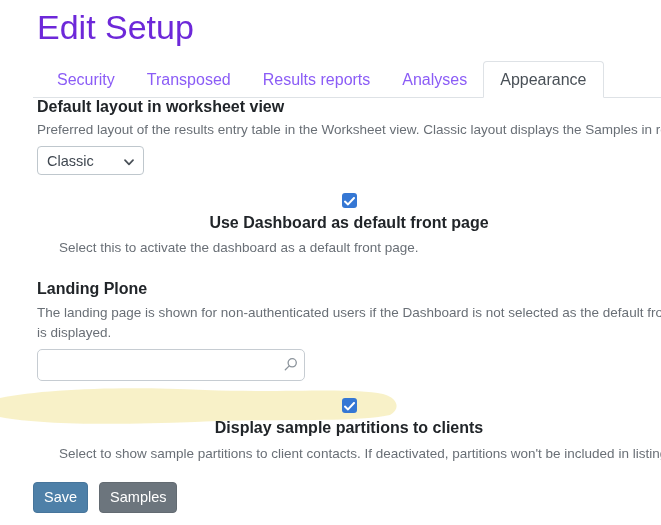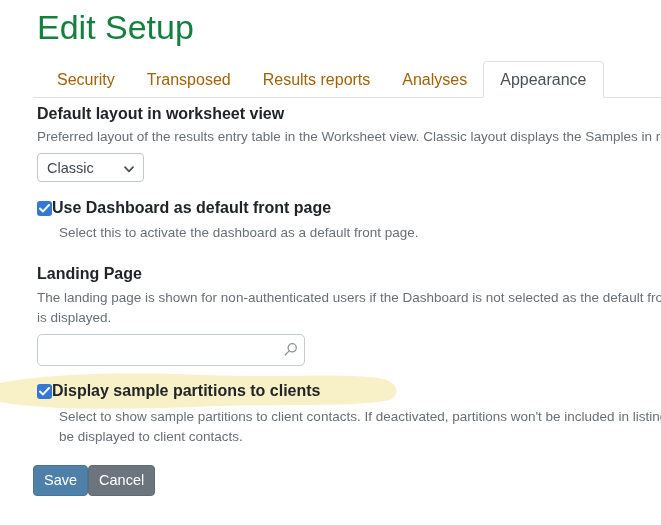--- a/index.html
+++ b/index.html
@@ -1,58 +1,58 @@
 <!DOCTYPE html>
 <html><head>
 <meta charset="utf-8">
 <style>
   * { margin:0; padding:0; box-sizing:border-box; }
   html,body { width:661px; height:525px; overflow:hidden; background:#fff; }
   body { font-family:"Liberation Sans", sans-serif; color:#212529; }
 
   .container { margin-left:33px; padding-top:8px; }
 
-  .page-title { font-size:34px; font-weight:400; color:#15803d; margin:0 0 14px 4px; line-height:1.15; }
+  .page-title { font-size:34px; font-weight:400; color:#6d28d9; margin:0 0 14px 4px; line-height:1.15; }
 
   .tabs { display:flex; align-items:flex-end; border-bottom:1px solid #dee2e6; padding-left:8px; }
-  .tab { font-size:16px; line-height:19px; color:#a16207; padding:8px 16px; cursor:pointer; white-space:nowrap; }
+  .tab { font-size:16px; line-height:19px; color:#8b5cf6; padding:8px 16px; cursor:pointer; white-space:nowrap; }
   .tab.active { background:#fff; border:1px solid #dee2e6; border-bottom:1px solid #fff; border-radius:4px 4px 0 0; color:#495057; margin-bottom:-1px; }
 
   .section { padding-left:4px; }
 
   .field-heading { font-size:16px; font-weight:bold; color:#212529; line-height:18px; }
-  .mt-first { margin-top:7px; }
+  .mt-first { margin-top:0; }
 
   .desc { color:#696f76; font-size:13.5px; line-height:20px; margin-top:4px; white-space:nowrap; }
   .desc div { white-space:nowrap; }
 
   .select-box { margin-top:6px; width:107px; height:29px; border:1px solid #bfc7cd; border-radius:4px;
     display:flex; align-items:center; justify-content:space-between; padding:8px 9px;
     font-size:14.5px; color:#3f4750; background:#fff; cursor:pointer; }
 
-  .chk-row { display:flex; align-items:center; margin-top:18px; }
+  .chk-row { display:flex; align-items:center; gap:7px; margin-top:18px;flex-direction:column; }
   .checkbox { width:15px; height:15px; border-radius:3px; background:#3577d4;
     display:flex; align-items:center; justify-content:center; flex:0 0 auto; cursor:pointer; }
   .chk-label { font-size:16px; font-weight:bold; color:#212529; line-height:16px; }
 
   .indent { margin-left:22px; }
 
   .landing-heading { margin-top:22px; }
 
   .search-box { position:relative; margin-top:6px; width:268px; height:32px; }
   .search-input { width:268px; height:32px; border:1px solid #c6ccd2; border-radius:5px; background:#fff;
     padding:0 26px 0 9px; font-size:14px; color:#3f4750; outline:none; font-family:"Liberation Sans", sans-serif; }
   .search-icon { position:absolute; right:7px; top:8px; pointer-events:none; }
 
   .partitions { position:relative; margin-top:17px; }
   .partitions .chk-row { position:relative; z-index:1; margin-top:0;text-align:right; }
   .highlight-svg { position:absolute; left:-37px; top:-14px; z-index:0; }
   .partitions-desc { position:relative; z-index:1; margin-top:8px; }
 
-  .buttons { display:flex; gap:0; margin-top:18px; }
+  .buttons { display:flex; gap:11px; margin-top:18px; }
   .btn { font-size:14.5px; line-height:17px; padding:6px 10px; border-radius:4px; color:#fff;
     border:1px solid transparent; cursor:pointer; font-family:"Liberation Sans", sans-serif; }
   .btn-save { background:#4e80a8; border-color:#47759b; }
   .btn-cancel { background:#6c757d; border-color:#636b72; }
 </style>
 </head>
 <body>
 
 <div class="container">
 
@@ -85,21 +85,21 @@
         <span>
           <svg width="11" height="9" viewBox="0 0 11 9">
               <path d="M1 4.6 L4 7.4 L10 1" stroke="#fff" stroke-width="2" fill="none" stroke-linecap="round" stroke-linejoin="round"></path>
             </svg>
         </span>
       </span>
       <span class="chk-label">Use Dashboard as default front page</span>
     </div>
     <div class="desc indent" style="margin-top:7px;">Select this to activate the dashboard as a default front page.</div>
 
-    <div class="field-heading landing-heading">Landing Page</div>
+    <div class="field-heading landing-heading">Landing Plone</div>
     <div class="desc" style="margin-top:5px;">
       <div>The landing page is shown for non-authenticated users if the Dashboard is not selected as the default front page. If no landing page is selected, the default Plone frontpage</div>
       <div>is displayed.</div>
     </div>
     <div class="search-box">
       <input class="search-input" type="text" placeholder="" style="">
       <span class="search-icon">
         <svg width="15" height="15" viewBox="0 0 15 15">
             <circle cx="9.2" cy="5.8" r="4.1" stroke="#8b939b" fill="none" stroke-width="1.3"></circle>
             <line x1="6" y1="9.1" x2="2.3" y2="12.8" stroke="#8b939b" stroke-width="1.3" stroke-linecap="round"></line>
@@ -116,23 +116,22 @@
           <span>
             <svg width="11" height="9" viewBox="0 0 11 9">
                 <path d="M1 4.6 L4 7.4 L10 1" stroke="#fff" stroke-width="2" fill="none" stroke-linecap="round" stroke-linejoin="round"></path>
               </svg>
           </span>
         </span>
         <span class="chk-label">Display sample partitions to clients</span>
       </div>
       <div class="desc indent partitions-desc">
         <div>Select to show sample partitions to client contacts. If deactivated, partitions won't be included in listings and only the primary samples will</div>
-        <div>be displayed to client contacts.</div>
       </div>
     </div>
   </div>
 
   <div class="buttons">
     <button class="btn btn-save">Save</button>
-    <button class="btn btn-cancel">Cancel</button>
+    <button class="btn btn-cancel">Samples</button>
   </div>
 
 </div>
 
 </body></html>

